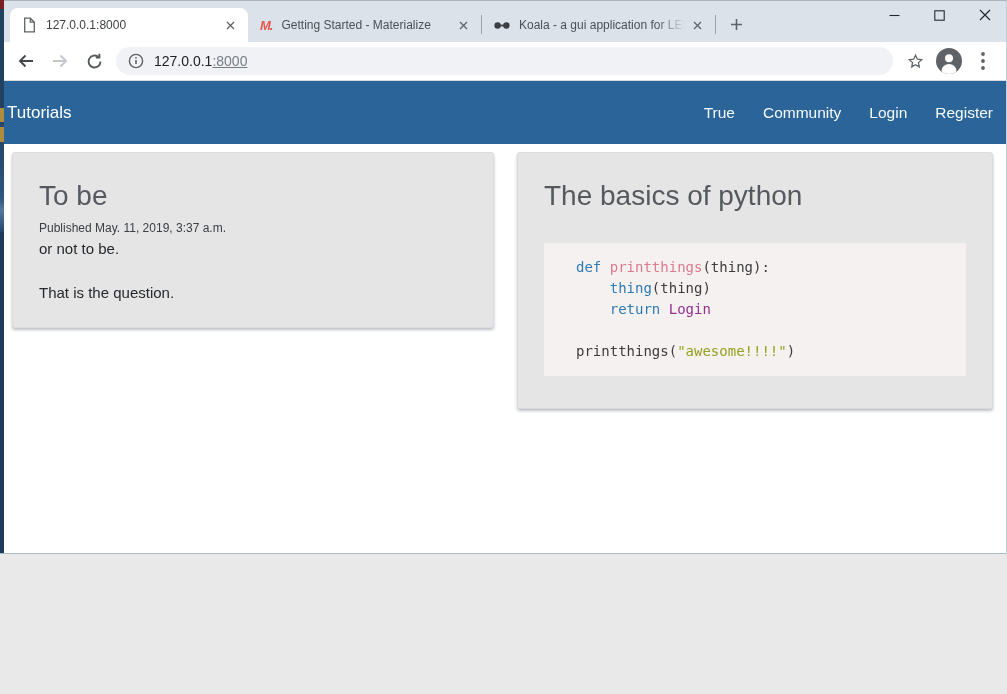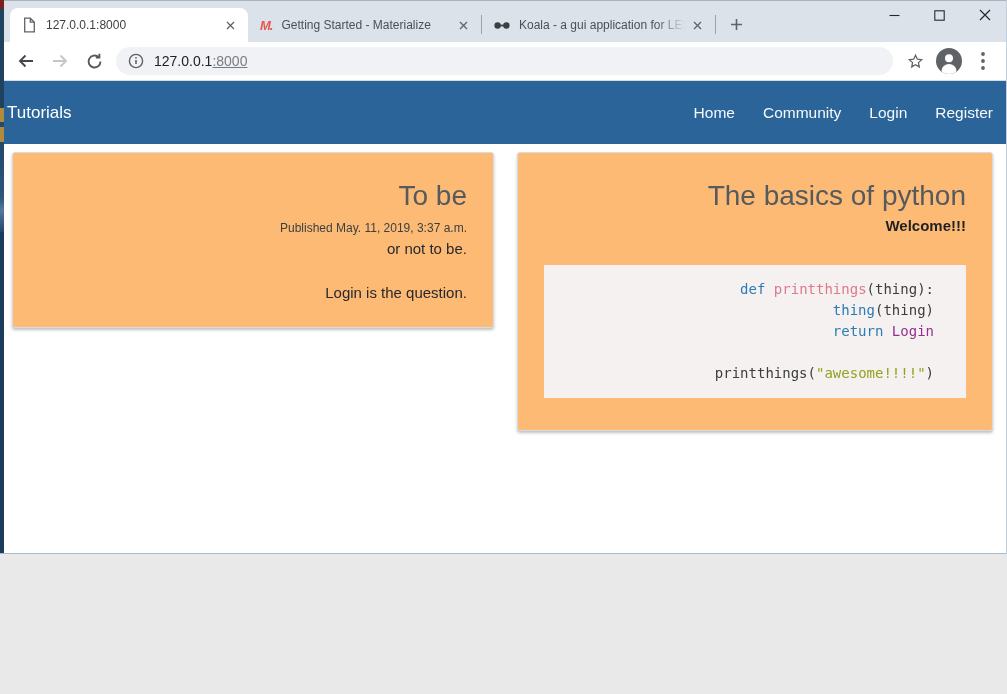--- a/index.html
+++ b/index.html
@@ -60,22 +60,22 @@
   
   .navbar{ height:63px; background:#2a6499; display:flex; align-items:center;
     padding:0 14px 0 3px;gap:28px; }
   .brand{ color:#ffffff; font-size:17px; text-decoration:none; }
   .nav-links{ margin-left:auto; display:flex; gap:28px; }
   .nav-links a{ color:#f6f9fb; font-size:15.5px; text-decoration:none; }
 
   
   .content{ display:flex; align-items:flex-start; gap:23px; padding:8px 14px 0 8px;
     background:#fff; }
-  .card{ background:#fdba74; border:1px solid #d9dbdf; border-radius:3px;
-    box-shadow:0 2px 3px rgba(110,115,125,.45);text-align:right; }
+  .card{ background:#e5e5e5; border:1px solid #d9dbdf; border-radius:3px;
+    box-shadow:0 2px 3px rgba(110,115,125,.45); }
   .card-1{ width:484px; }
   .card-2{ width:478px; }
   .card-inner{ padding:20px 26px 26px; }
   .card-2 .card-inner{ padding-bottom:32px; }
   .post-title{ font-size:28px; font-weight:300; color:#565a5e; margin-top:8px;
     line-height:1.1; }
   .published{ margin-top:9px; font-size:12px; color:#3c4043; }
   .post-body p{ margin-top:5px; font-size:15px; color:#26292c; }
   .post-body p + p{ margin-top:27px; }
   .intro{ margin-top:5px; font-size:15px; color:#1f2224; font-weight:bold; }
@@ -217,43 +217,42 @@
             <circle cx="2" cy="2" r="1.9" fill="#5f6368"></circle>
             <circle cx="2" cy="9" r="1.9" fill="#5f6368"></circle>
             <circle cx="2" cy="16" r="1.9" fill="#5f6368"></circle>
           </svg>
       </span>
     </div>
 
     <div class="navbar" style="background: rgb(42, 100, 153);">
       <a href="#" class="brand">Tutorials</a>
       <div class="nav-links">
-        <a href="#">Home</a>
+        <a href="#">True</a>
         <a href="#">Community</a>
         <a href="#">Login</a>
         <a href="#">Register</a>
       </div>
     </div>
 
     <div class="content">
       <div class="card card-1">
         <div class="card-inner">
           <div class="post-title">To be</div>
           <div class="published">Published May. 11, 2019, 3:37 a.m.</div>
           <div class="post-body">
             <p>or not to be.</p>
-            <p>Login is the question.</p>
+            <p>That is the question.</p>
           </div>
         </div>
       </div>
 
       <div class="card card-2">
         <div class="card-inner">
           <div class="post-title">The basics of python</div>
-          <div class="intro">Welcome!!!</div>
           <div class="codehilite" id="code-block" style="background: rgb(246, 241, 241);">
               <div class="code-line"><span style="color: rgb(45, 123, 178);">def</span><span style="color: rgb(61, 61, 61);"> </span><span style="color: rgb(220, 122, 142);">printthings</span><span style="color: rgb(61, 61, 61);">(thing):</span></div>
               <div class="code-line"><span style="color: rgb(61, 61, 61);">    </span><span style="color: rgb(45, 123, 178);">thing</span><span style="color: rgb(61, 61, 61);">(thing)</span></div>
               <div class="code-line"><span style="color: rgb(61, 61, 61);">    </span><span style="color: rgb(45, 123, 178);">return</span><span style="color: rgb(61, 61, 61);"> </span><span style="color: rgb(150, 48, 143);">Login</span></div>
               <div class="code-line">&nbsp;</div>
               <div class="code-line"><span style="color: rgb(61, 61, 61);">printthings</span><span style="color: rgb(61, 61, 61);">(</span><span style="color: rgb(148, 161, 31);">"awesome!!!!"</span><span style="color: rgb(61, 61, 61);">)</span></div>
             </div>
         </div>
       </div>
     </div>

